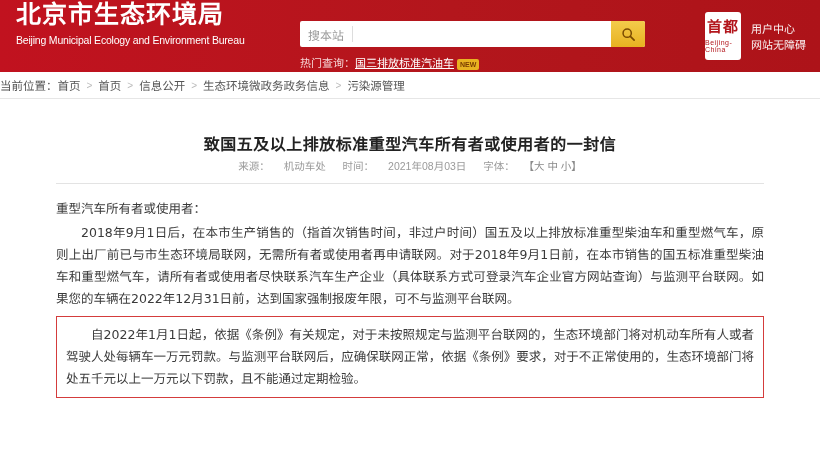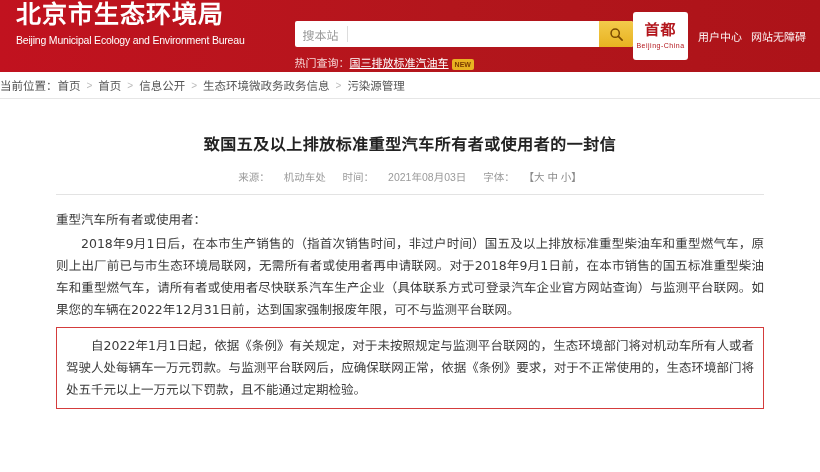--- a/index.html
+++ b/index.html
@@ -59,27 +59,27 @@
   .hot .k{color:#ffffff;}
   .hot .tag{
     display:inline-block;background:#e8b221;color:#7a3c00;
     font-size:7px;line-height:9px;padding:1px 3px;border-radius:2px;
     vertical-align:middle;margin-left:3px;font-weight:bold;
   }
   .right-zone{
     margin-left:auto;display:flex;align-items:center;padding-right:14px;gap:10px;
   }
   .seal{
-    width:55px;height:48px;background:#fff;border-radius:3px;
+    width:36px;height:48px;background:#fff;border-radius:3px;
     display:flex;flex-direction:column;align-items:center;justify-content:center;
     color:#b3161c;line-height:1;
   }
   .seal .s1{font-size:15px;font-weight:bold;letter-spacing:1px;font-family:"DejaVu Sans",sans-serif;}
   .seal .s2{font-size:7px;margin-top:4px;letter-spacing:0.5px;}
-  .right-links{display:flex;flex-direction:row;gap:9px;}
+  .right-links{display:flex;flex-direction:column;}
   .right-links a{
     color:#ffffff;font-size:11px;text-decoration:none;white-space:nowrap;opacity:.95;
   }
   
   .crumb{
     height:26px;display:flex;align-items:center;
     font-size:11.5px;color:#555;
     border-bottom:1px solid #e6e6e6;background:#fff;
   }
   .crumb .sep{margin:0 6px;color:#bbb;font-size:10px;}
@@ -88,21 +88,21 @@
   
   .article{
     padding:20px 56px 0 56px;
   }
   .title{
     text-align:center;font-size:16px;font-weight:bold;color:#222;
     font-family:"DejaVu Sans","Liberation Sans",sans-serif;
     letter-spacing:0.5px;margin-top:12px;
   }
   .meta{
-    text-align:center;font-size:10.5px;color:#9a9a9a;margin-top:14px;
+    text-align:center;font-size:10.5px;color:#9a9a9a;margin-top:3px;
   }
   .meta span{margin:0 7px;}
   .meta .fsz{color:#8a8a8a;}
   .rule{
     height:1px;background:#e3e3e3;margin:10px 0 0 0;
   }
   .body-text{
     font-size:12.5px;line-height:22px;color:#3a3a3a;margin-top:14px;
     text-align:justify;
     font-family:"DejaVu Sans","Liberation Sans",sans-serif;

